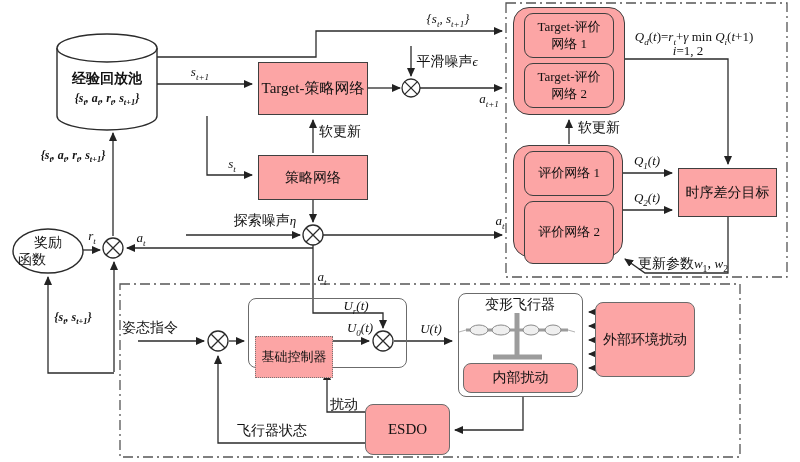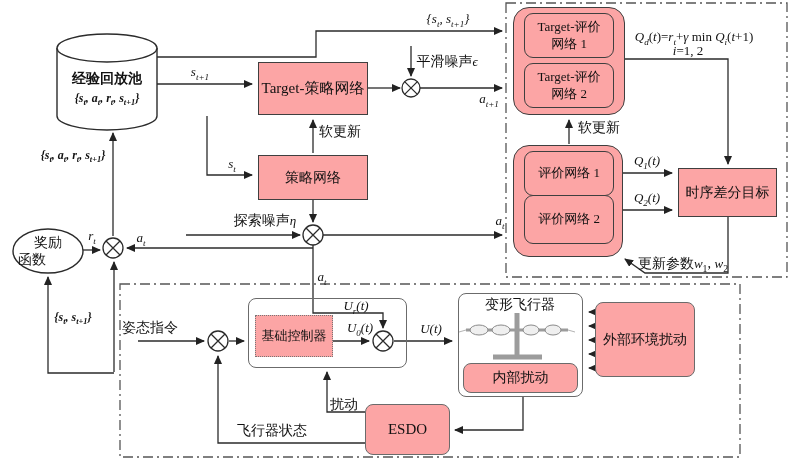--- a/index.html
+++ b/index.html
@@ -124,30 +124,30 @@
   </div>
   <div class="bx rds col" style="left:524px;top:63px;width:90px;height:45px;font-size:13px">
     <span>Target-评价</span>
     <span>网络 2</span>
   </div>
 
   <div class="bx rd" style="left:513px;top:145px;width:110px;height:112px"></div>
   <div class="bx rds" style="left:524px;top:151px;width:90px;height:45px;font-size:13px">
     <span>评价网络 1</span>
   </div>
-  <div class="bx rds" style="left:524px;top:195px;width:90px;height:49px;font-size:13px">
+  <div class="bx rds" style="left:524px;top:201px;width:90px;height:63px;font-size:13px">
     <span>评价网络 2</span>
   </div>
 
   <div class="bx" style="left:678px;top:168px;width:99px;height:49px">
     <span>时序差分目标</span>
   </div>
 
   <div class="bx gray nofill" style="left:248px;top:298px;width:159px;height:70px"></div>
-  <div class="bx dotted" style="left:255px;top:315px;width:78px;height:42px;font-size:13px">
+  <div class="bx dotted" style="left:255px;top:336px;width:78px;height:42px;font-size:13px">
     <span>基础控制器</span>
   </div>
 
   <div class="bx gray nofill" style="left:458px;top:293px;width:125px;height:104px"></div>
   <div class="bx gray" style="left:463px;top:363px;width:115px;height:30px">
     <span>内部扰动</span>
   </div>
   <div class="bx gray" style="left:595px;top:302px;width:100px;height:75px">
     <span>外部环境扰动</span>
   </div>

